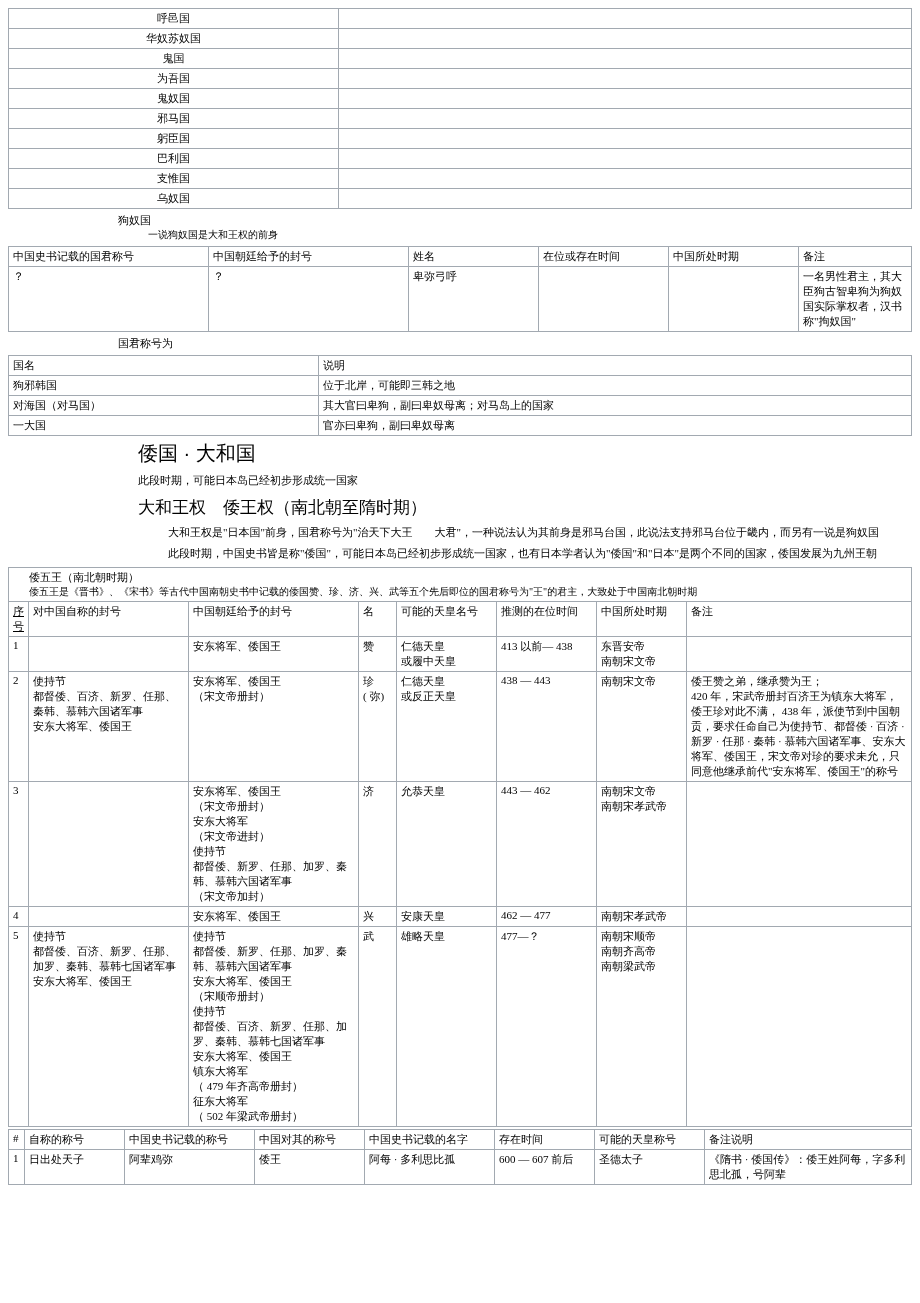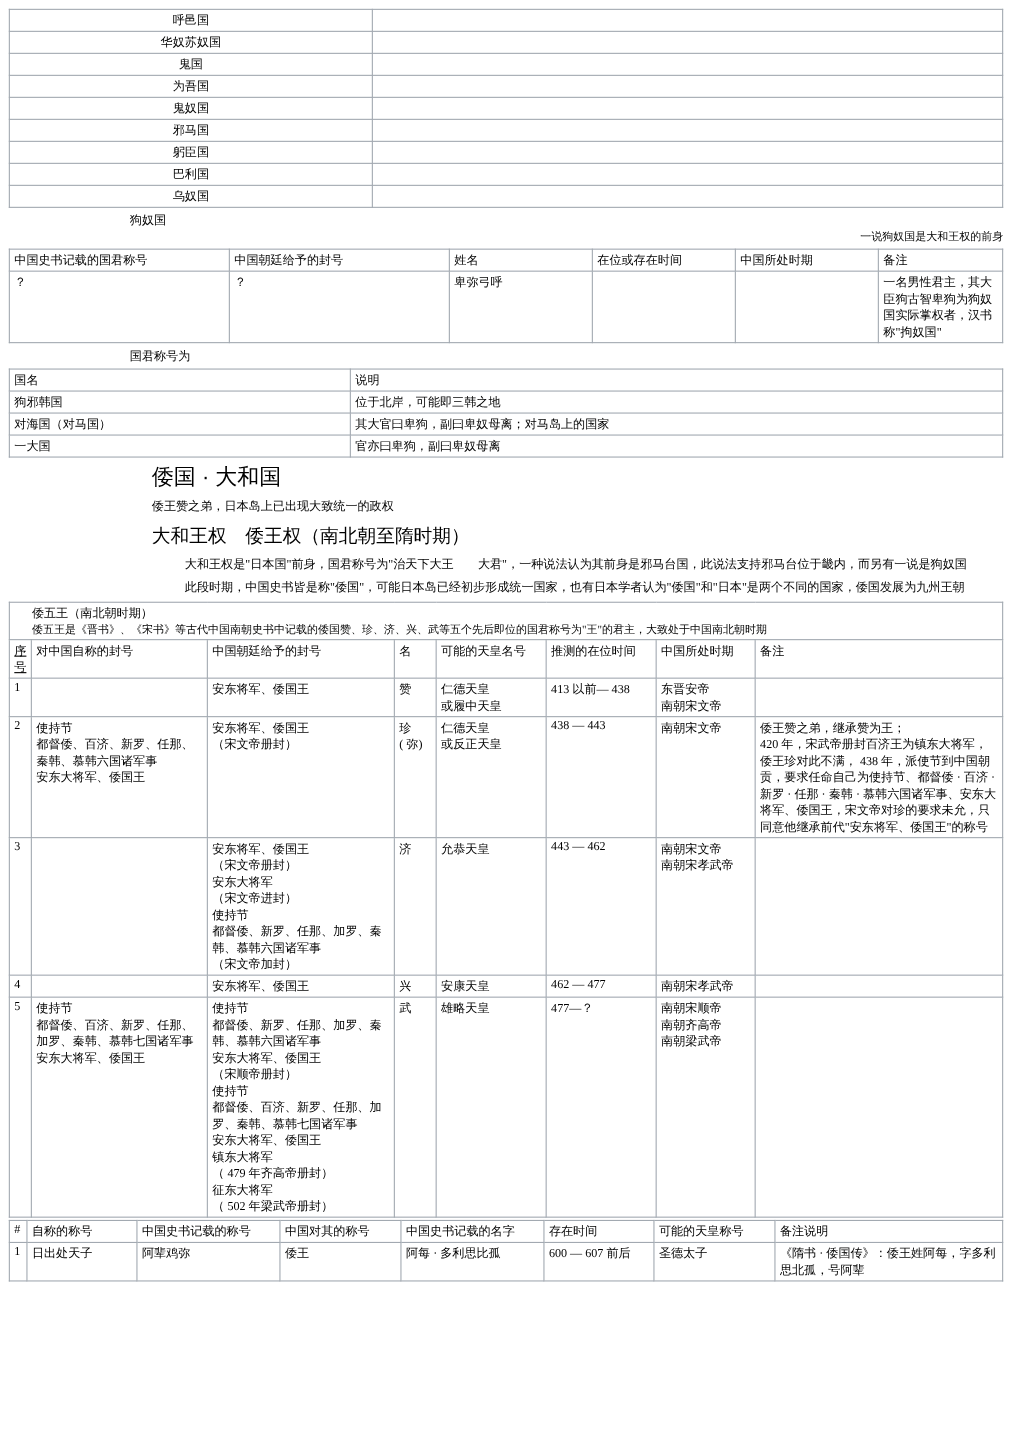--- a/index.html
+++ b/index.html
@@ -68,29 +68,33 @@
       </tr>
       <tr>
         <td class="t1-c1 centered-cell">躬臣国</td>
         <td></td>
       </tr>
       <tr>
         <td class="t1-c1 centered-cell">巴利国</td>
         <td></td>
       </tr>
       <tr>
+        <td class="t1-c1 centered-cell">支惟国</td>
+        <td></td>
+      </tr>
+      <tr>
         <td class="t1-c1 centered-cell">乌奴国</td>
         <td></td>
       </tr>
     </tbody>
 </table>
 
 <div class="indent-block">
   <div>狗奴国</div>
-  <div class="small-note" style="margin-left:17px;text-align:right;">一说狗奴国是大和王权的前身</div>
+  <div class="small-note" style="margin-left:30px;">一说狗奴国是大和王权的前身</div>
 </div>
 
 <table>
   <thead>
     <tr>
       <th class="t2-c1">中国史书记载的国君称号</th>
       <th class="t2-c2">中国朝廷给予的封号</th>
       <th class="t2-c3">姓名</th>
       <th class="t2-c4">在位或存在时间</th>
       <th class="t2-c5">中国所处时期</th>
@@ -131,21 +135,21 @@
       </tr>
       <tr>
         <td>一大国</td>
         <td>官亦曰卑狗，副曰卑奴母离</td>
       </tr>
     </tbody>
 </table>
 
 <div class="indent-block-wide">
   <h2>倭国 · 大和国</h2>
-  <div class="desc">倭王赞之弟，日本岛上已出现大致统一的政权</div>
+  <div class="desc">此段时期，可能日本岛已经初步形成统一国家</div>
   <h3>大和王权　倭王权（南北朝至隋时期）</h3>
   <div class="desc" style="margin-left:30px;">大和王权是"日本国"前身，国君称号为"治天下大王　　大君"，一种说法认为其前身是邪马台国，此说法支持邪马台位于畿内，而另有一说是狗奴国</div>
   <div class="desc" style="margin-left:30px;">此段时期，中国史书皆是称"倭国"，可能日本岛已经初步形成统一国家，也有日本学者认为"倭国"和"日本"是两个不同的国家，倭国发展为九州王朝</div>
 </div>
 
 <table>
   <tbody>
     <tr class="caption-row">
         <td colspan="8">
       <div>倭五王（南北朝时期）</div>

